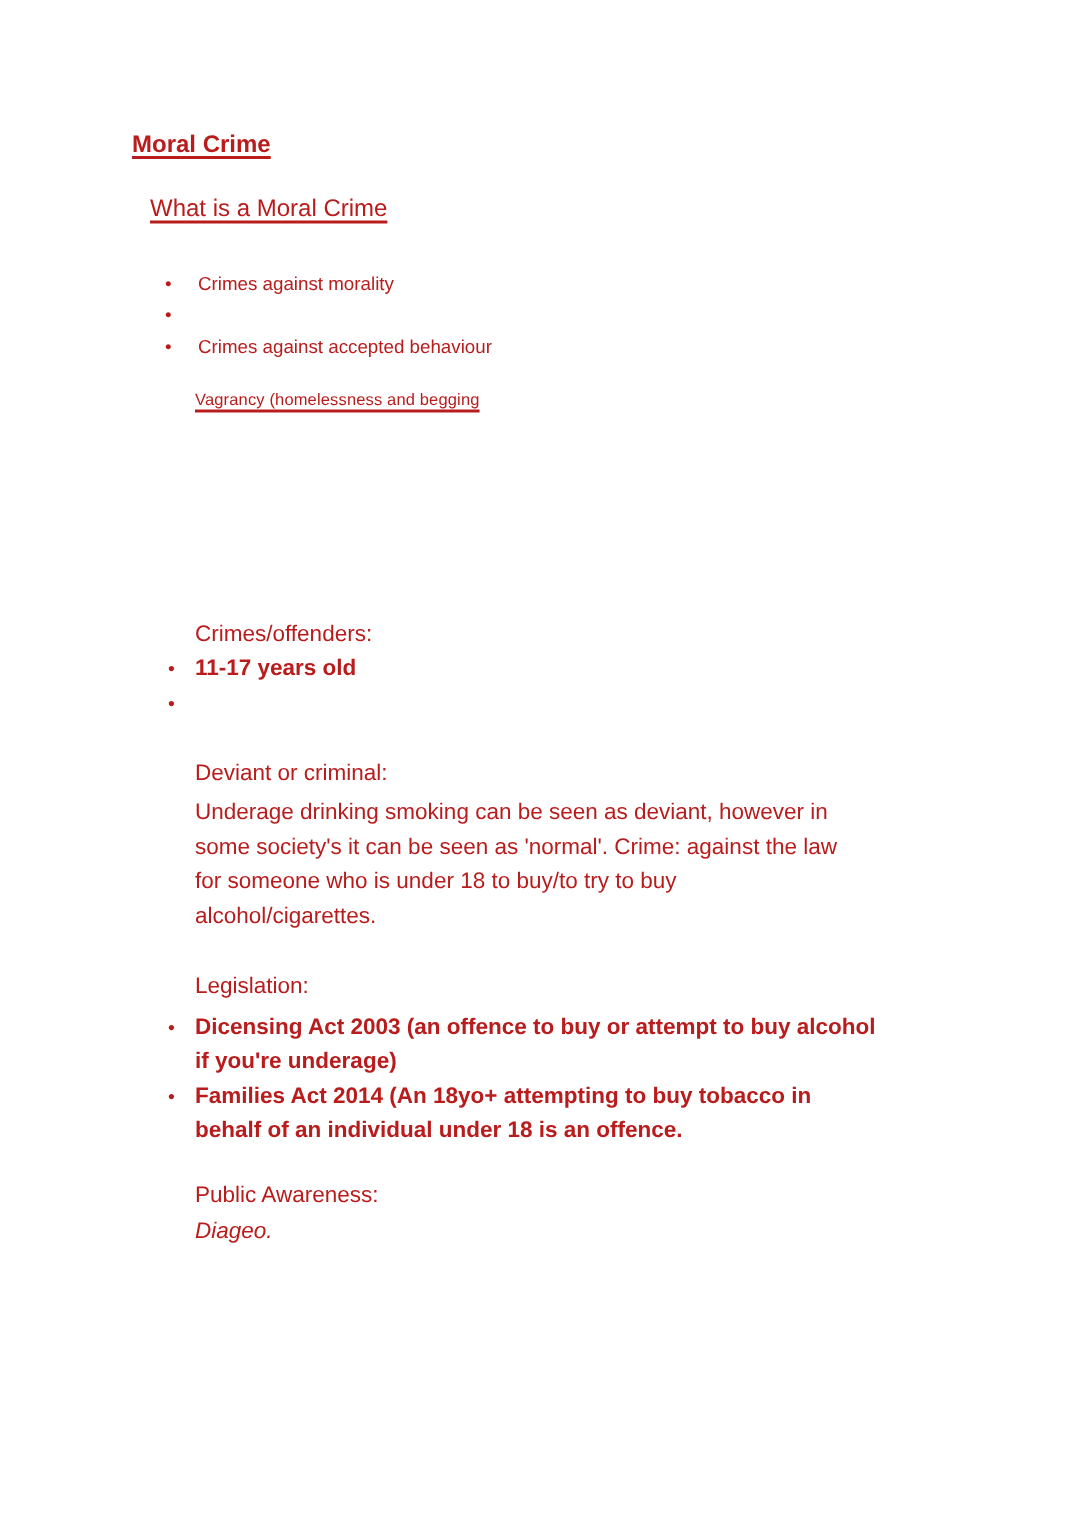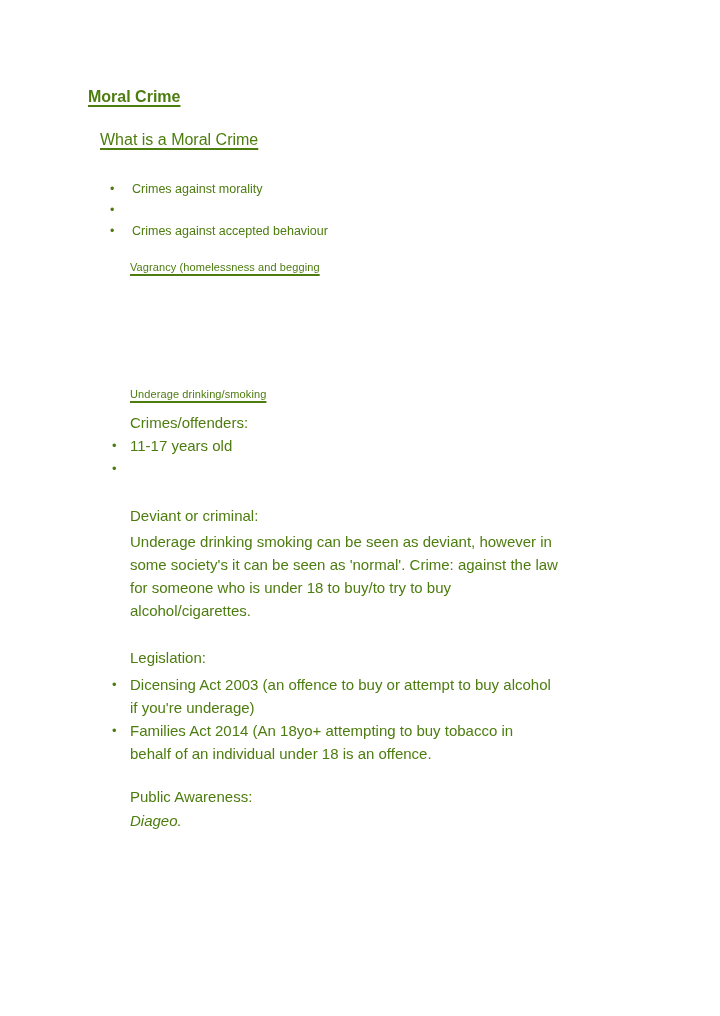--- a/index.html
+++ b/index.html
@@ -6,21 +6,21 @@
     margin: 0;
     padding: 0;
     background: #ffffff;
   }
   .page {
     position: relative;
     width: 720px;
     height: 1016px;
     background: #ffffff;
     font-family: "Liberation Sans", sans-serif;
-    color: #4d7c0f;
+    color: #b91c1c;
     overflow: hidden;
   }
   .abs { position: absolute; }
 
   .doc-title {
     left: 88px; top: 88px;
     font-size: 16px;
     font-weight: bold;
     text-decoration: underline;
     text-underline-offset: 3px;
@@ -69,21 +69,21 @@
   .bullet-list {
     font-size: 15px;
     line-height: 23px;
   }
   .bullet-list .li { display: flex; }
   .bullet-list .marker {
     width: 18px;
     flex: 0 0 18px;
     font-size: 13px;
   }
-  .bullet-list .li-text { white-space: pre-line; }
+  .bullet-list .li-text { white-space: pre-line; font-weight: bold; }
 
   .victims-list { left: 112px; top: 434px; width: 560px; }
 
   .sub-heading {
     font-size: 15px;
     text-underline-offset: 3px;
     text-decoration-thickness: 1.3px;
   }
   .deviant-heading { left: 130px; top: 507px; }
   .deviant-text { left: 130px; top: 530px; width: 520px; }
@@ -117,21 +117,20 @@
       <span class="marker">•</span>
     </div>
     <div class="li">
       <span class="marker">•</span>
       <span class="li-text">Crimes against accepted behaviour</span>
     </div>
   </div>
 
   <div class="abs section-heading vagrancy-heading">Vagrancy (homelessness and begging</div>
 
-  <div class="abs section-heading underage-heading">Underage drinking/smoking</div>
 
   <div class="abs body-text victims-label">Crimes/offenders:</div>
 
   <div class="abs bullet-list victims-list">
     <div class="li">
       <span class="marker">•</span>
       <span class="li-text">11-17 years old</span>
     </div>
     <div class="li">
       <span class="marker">•</span>

